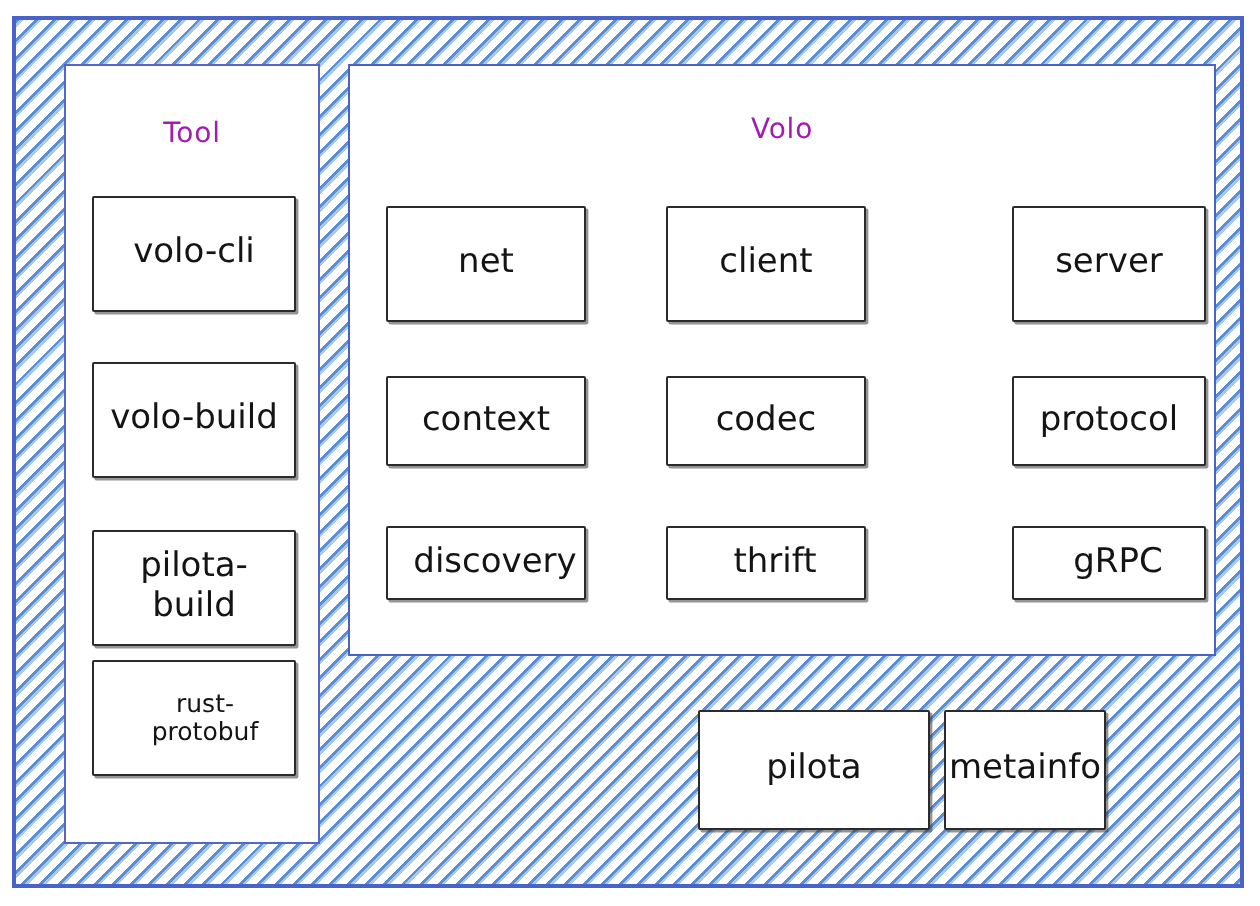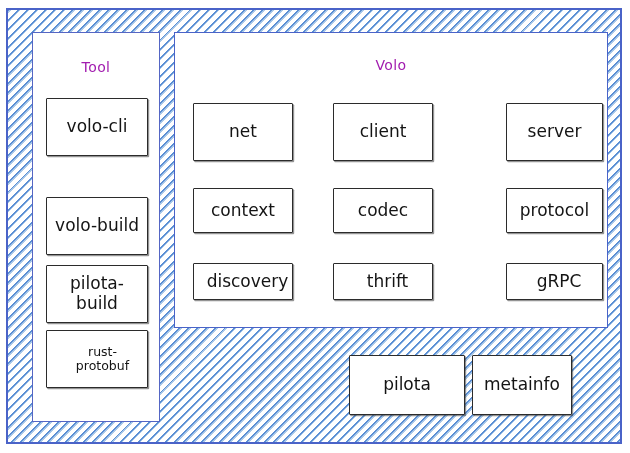--- a/index.html
+++ b/index.html
@@ -93,38 +93,38 @@
     color: #141414;
     line-height: 1.15;
     padding: 2px 4px;
     box-shadow: 1.2px 1.2px 0 rgba(60,60,60,0.55);
   }
   .hbox.wrap { font-size: 12.5px; }
 
   
   .tool-box { left: 38px; width: 102px; height: 58px; }
   .tool-0 { top: 88px; }
-  .tool-1 { top: 187px; }
+  .tool-1 { top: 171px; }
   .tool-2 { top: 255px; }
   .tool-3 { top: 320px; padding-left: 15px; }
 
   
   .vcol-0 { left: 185px; width: 100px; }
   .vcol-1 { left: 325px; width: 100px; }
   .vcol-2 { left: 464px; width: 97px; margin-left: 34px; }
 
   
   .vrow-0 { top: 93px; height: 58px; }
   .vrow-1 { top: 178px; height: 45px; }
   .vrow-2 { top: 253px; height: 37px; padding-left: 13px; }
 
   
   .bcol-0 { left: 184px; width: 104px; }
   .bcol-1 { left: 341px; width: 116px; }
-  .bcol-2 { left: 464px; width: 100px; }
+  .bcol-2 { left: 464px; width: 81px; }
   .brow   { top: 345px; height: 60px; }
 </style>
 </head>
 <body>
 
 <div id="canvas">
 
   <div class="outer-frame">
 
     <div class="panel panel-tool">

